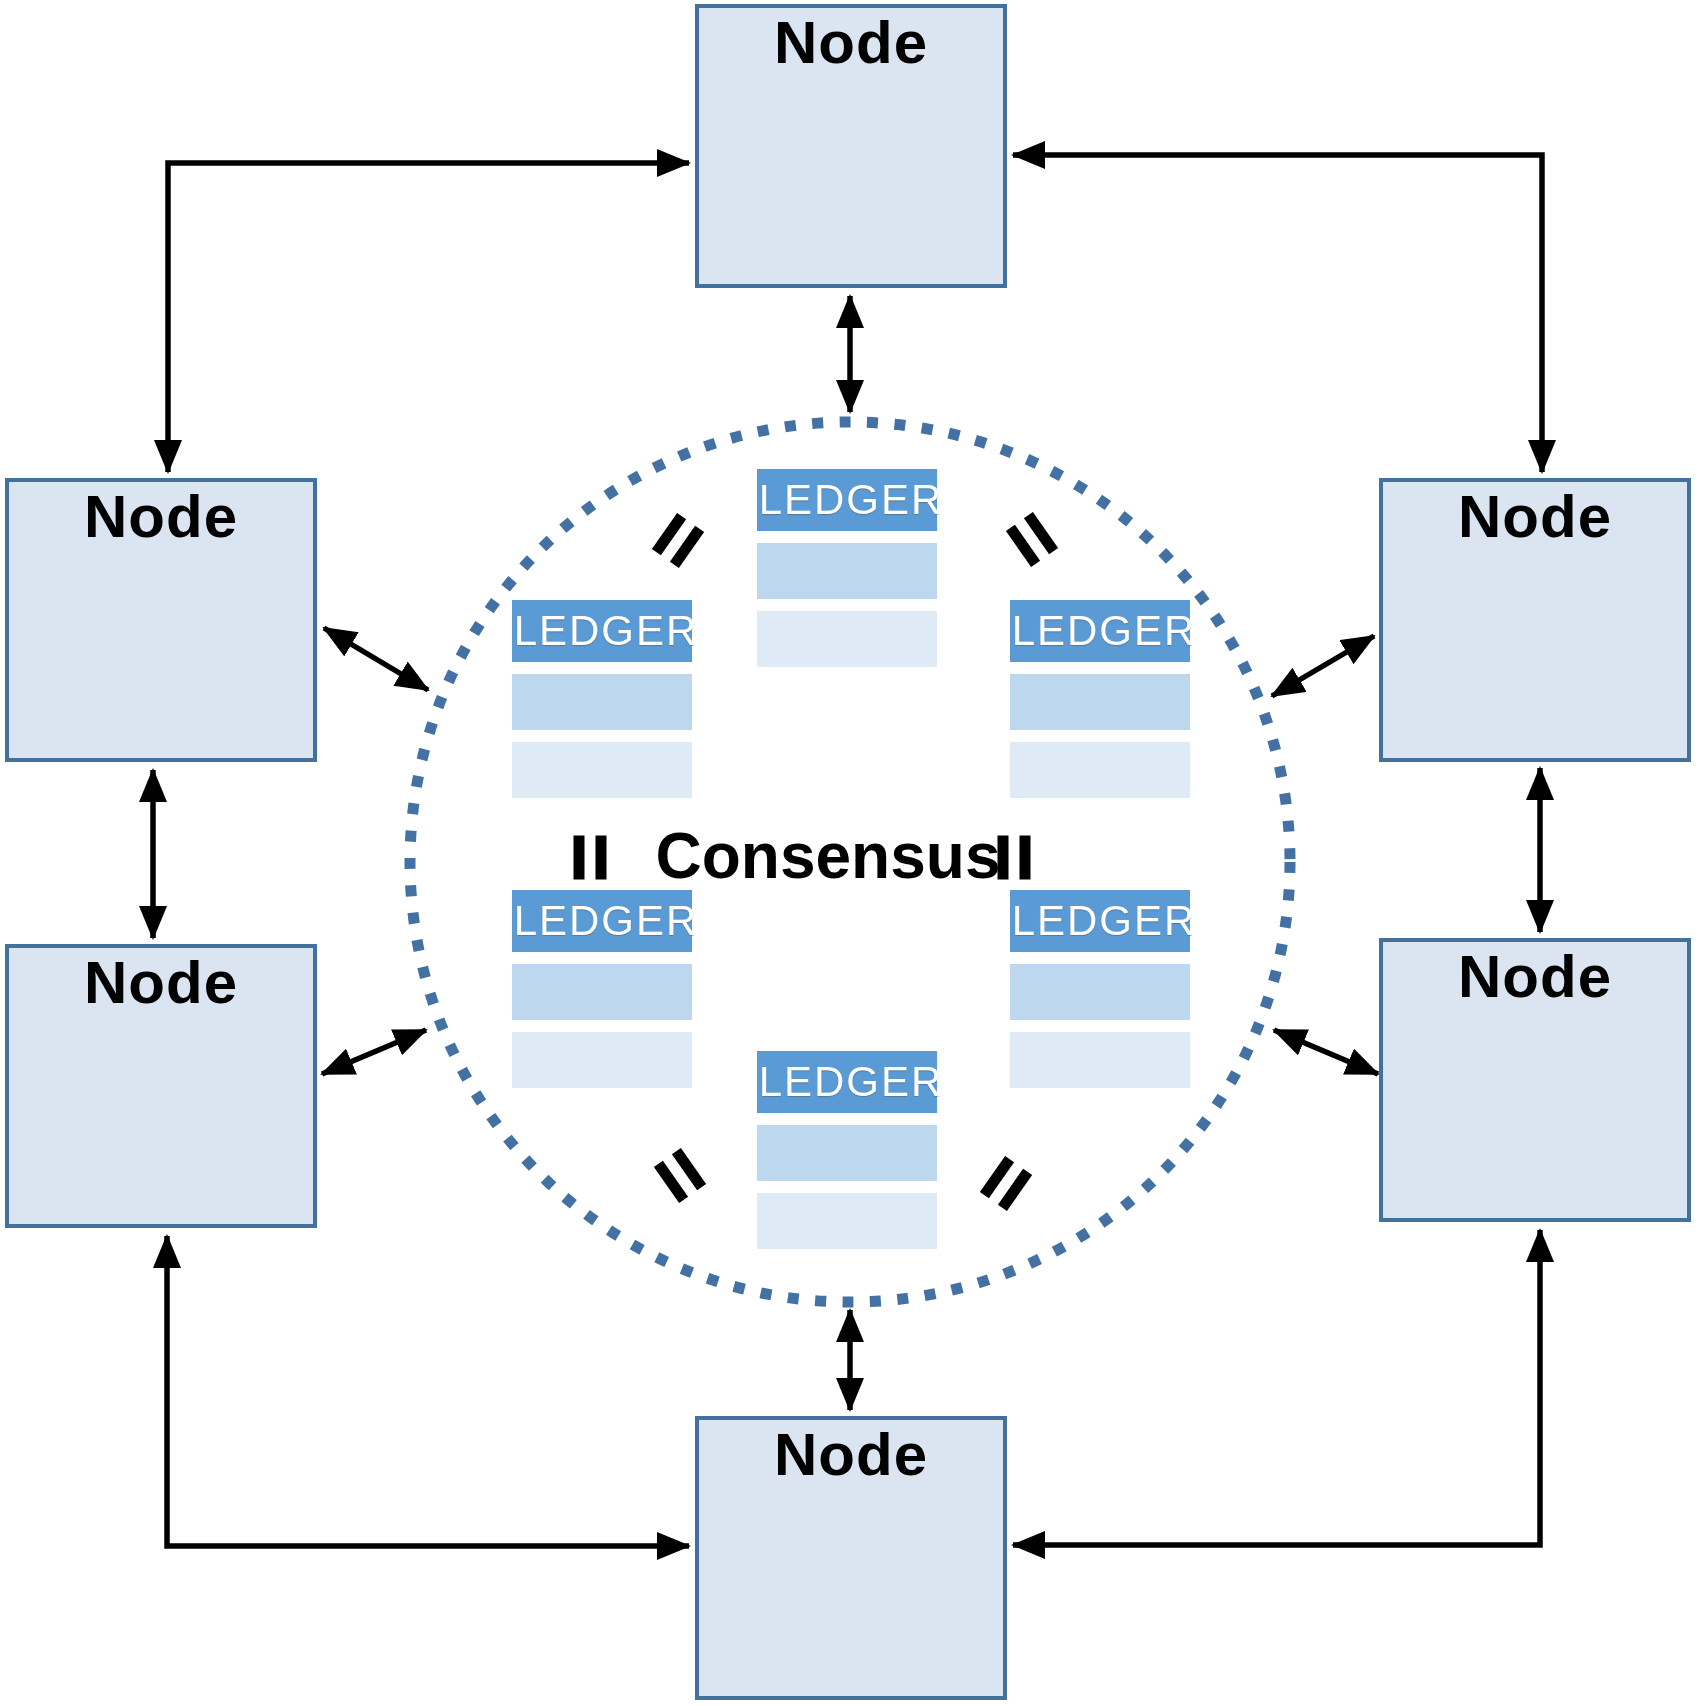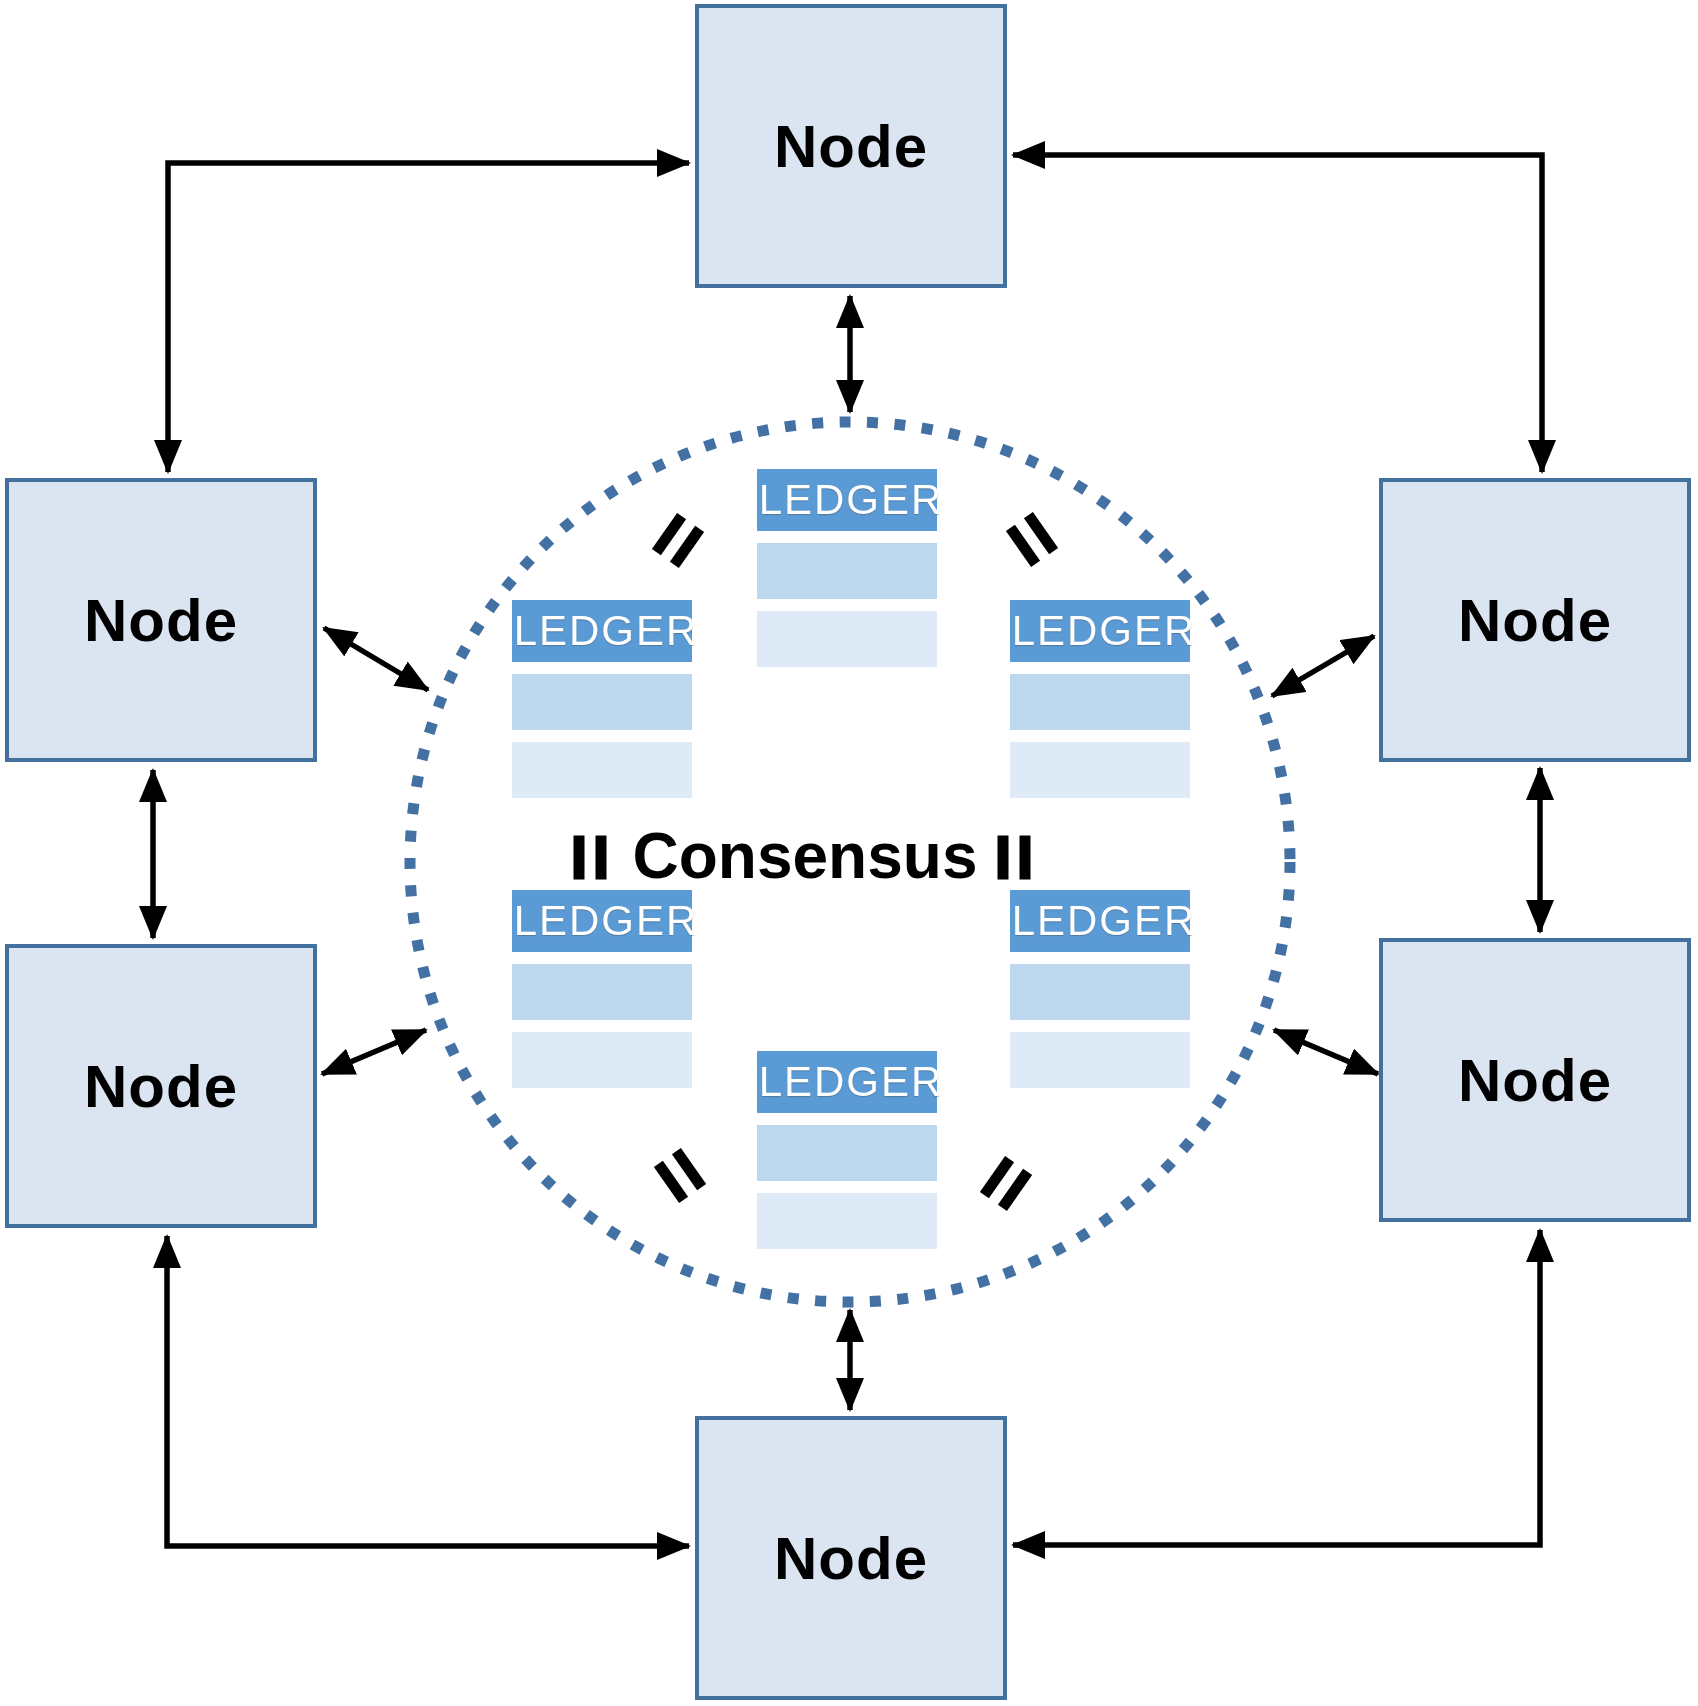--- a/index.html
+++ b/index.html
@@ -29,21 +29,20 @@
     stroke-dasharray: 11 16.5;
   }
   .node {
     position: absolute;
     box-sizing: border-box;
     width: 312px;
     height: 284px;
     background: #DBE5F1;
     border: 4px solid #41719C;
     display: flex;
-    align-items: center;
     justify-content: center;
     z-index: 2;
     font-size: 60px;
     font-weight: 700;
     color: #000000;
     letter-spacing: 1px;
   }
   .ledger {
     position: absolute;
     width: 180px;
@@ -59,21 +58,21 @@
     display: flex;
     align-items: center;
     justify-content: center;
     text-shadow: 0 1px 1px rgba(60,60,60,.35);
     padding-left: 8px;
   }
   .ledger .r1 { height: 56px; background: #BDD7EE; margin-top: 12px; }
   .ledger .r2 { height: 56px; background: #DEEBF7; margin-top: 12px; }
   .consensus {
     position: absolute;
-    left: 600px;
+    left: 623px;
     top: 822px;
     width: 410px;
     text-align: center;
     font-size: 64px;
     font-weight: 700;
     color: #000000;
     z-index: 2;
     line-height: 68px;
   }
   .eq {

